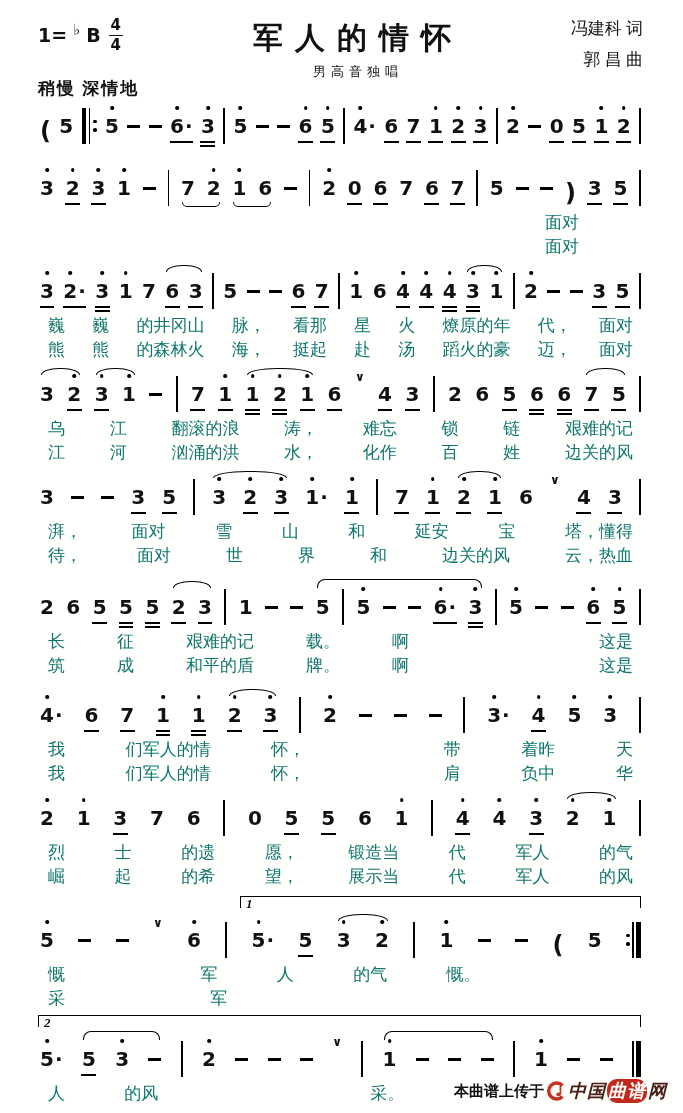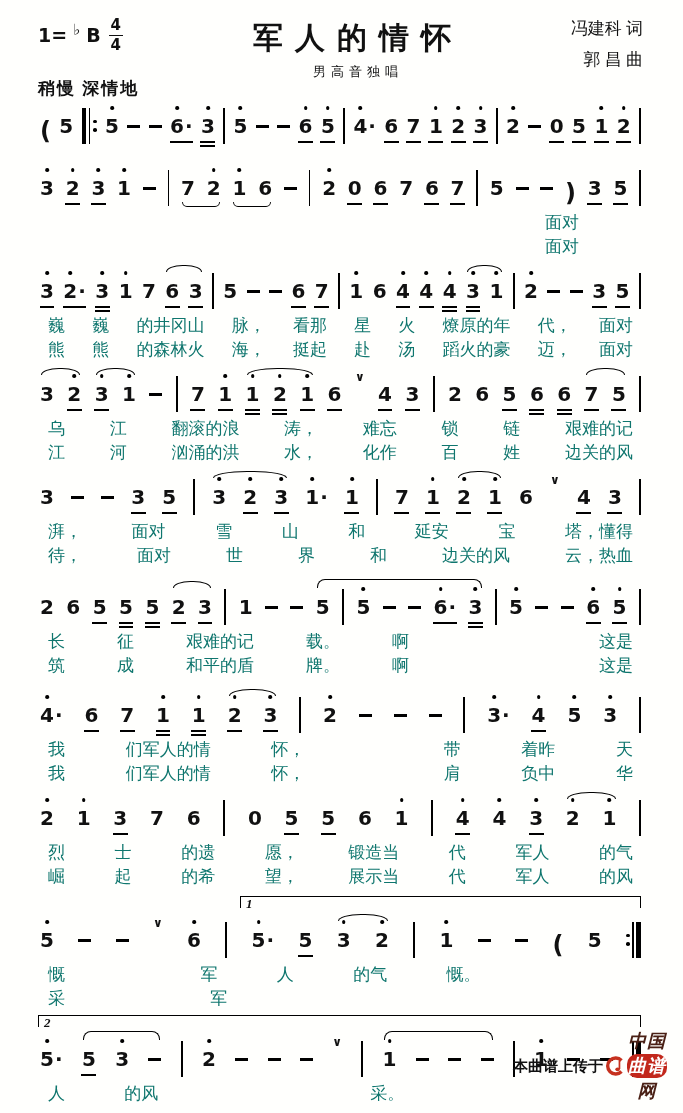--- a/index.html
+++ b/index.html
@@ -60,21 +60,21 @@
   .volta i{position:absolute;left:5px;top:-1px;font:italic bold 13px "Liberation Serif",serif;}
   .lyr{display:flex;justify-content:space-between;align-items:center;height:24px;
        padding:0 10px;font-family:"Liberation Serif",serif;font-size:17px;color:#0f766e;
        font-weight:500;}
   .lyr.right{justify-content:flex-end;padding-right:64px;}
   .seg{white-space:pre;}
   
   .footer{position:absolute;right:16px;bottom:10px;display:flex;align-items:center;gap:2px;}
   .upl{font-size:15px;font-weight:bold;color:#111;}
   .sitename{font-family:Liberation Sans, sans-serif;font-style:italic;font-weight:bold;
-            font-size:18px;letter-spacing:1px;display:flex;align-items:center;gap:1px;flex-direction:column;}
+            font-size:18px;letter-spacing:1px;display:flex;align-items:center;gap:1px;}
   .sitename .hl{font-style:italic;padding:0 1px;border-radius:10px;}
 </style>
 </head>
 <body>
 
 <div class="page">
 
   <div class="hdr">
     <div class="hdr-left">
       <div class="keyrow">

